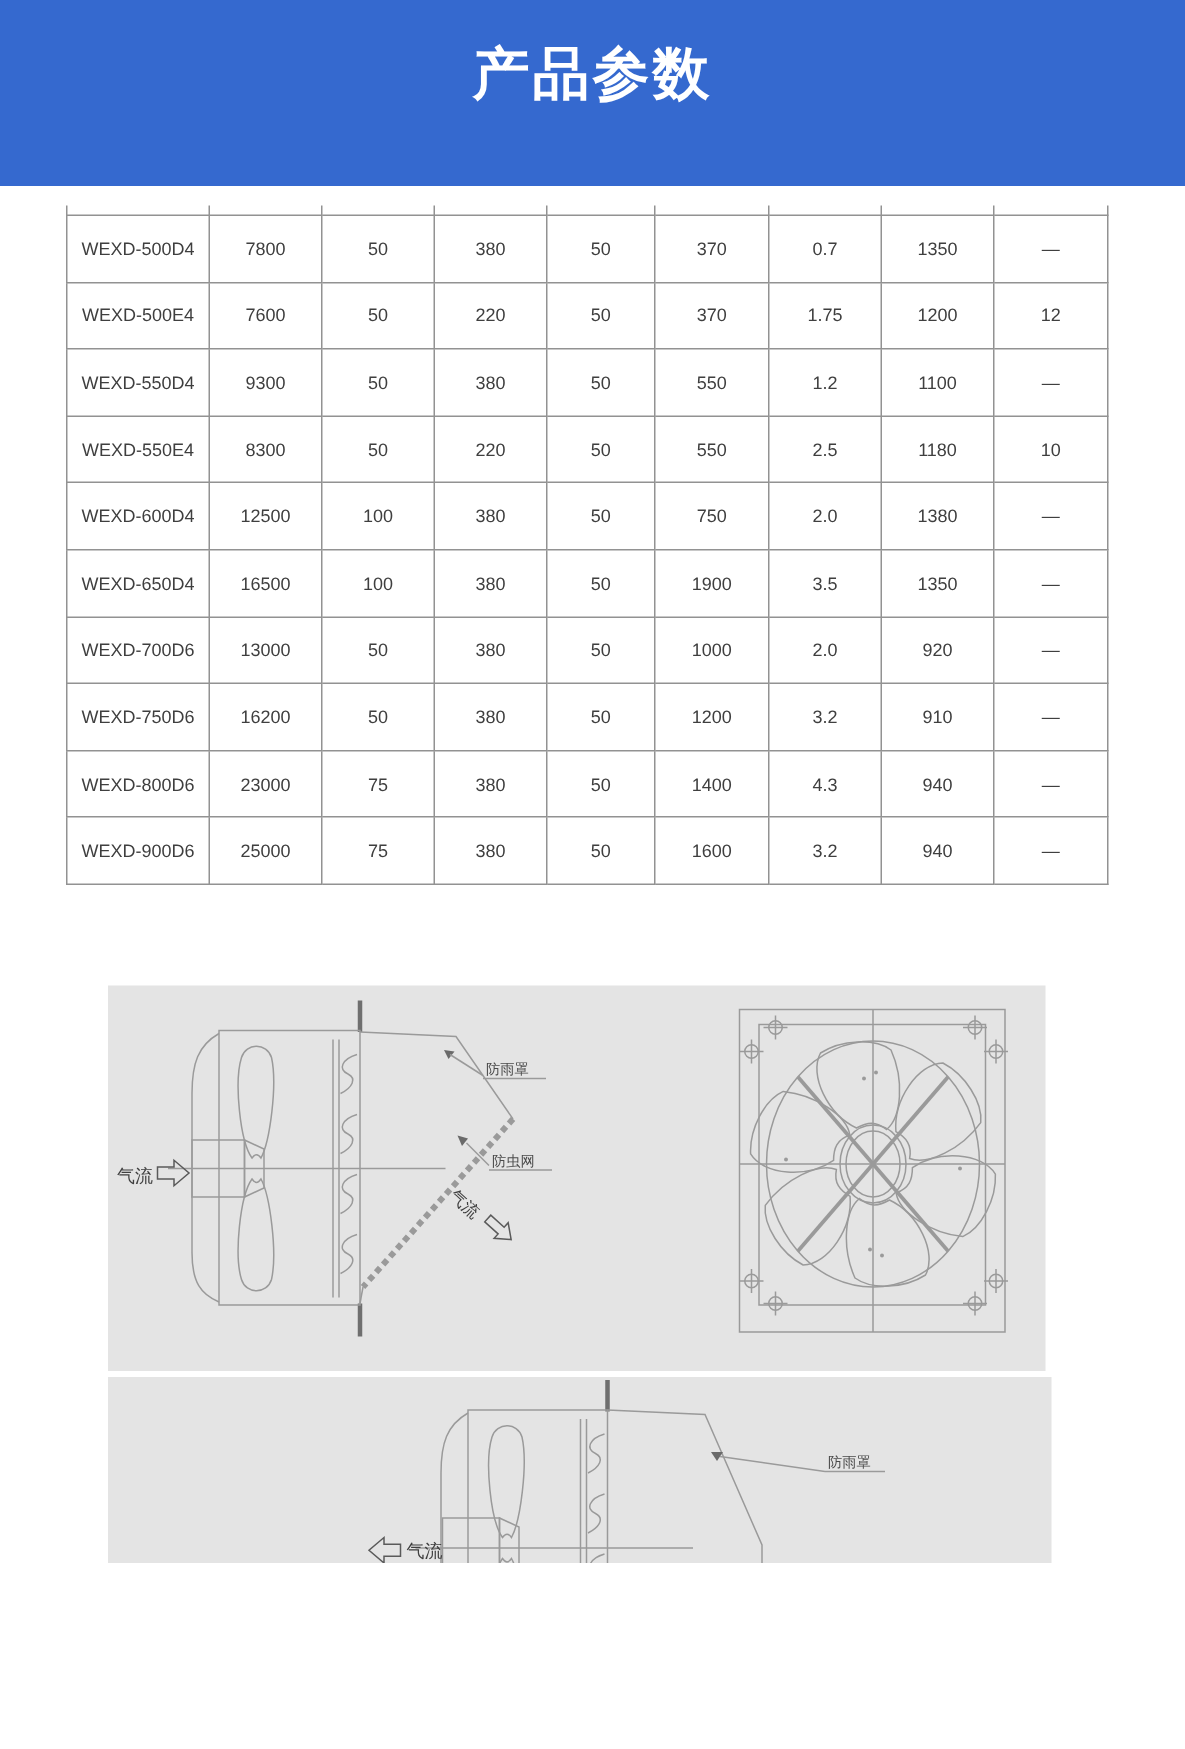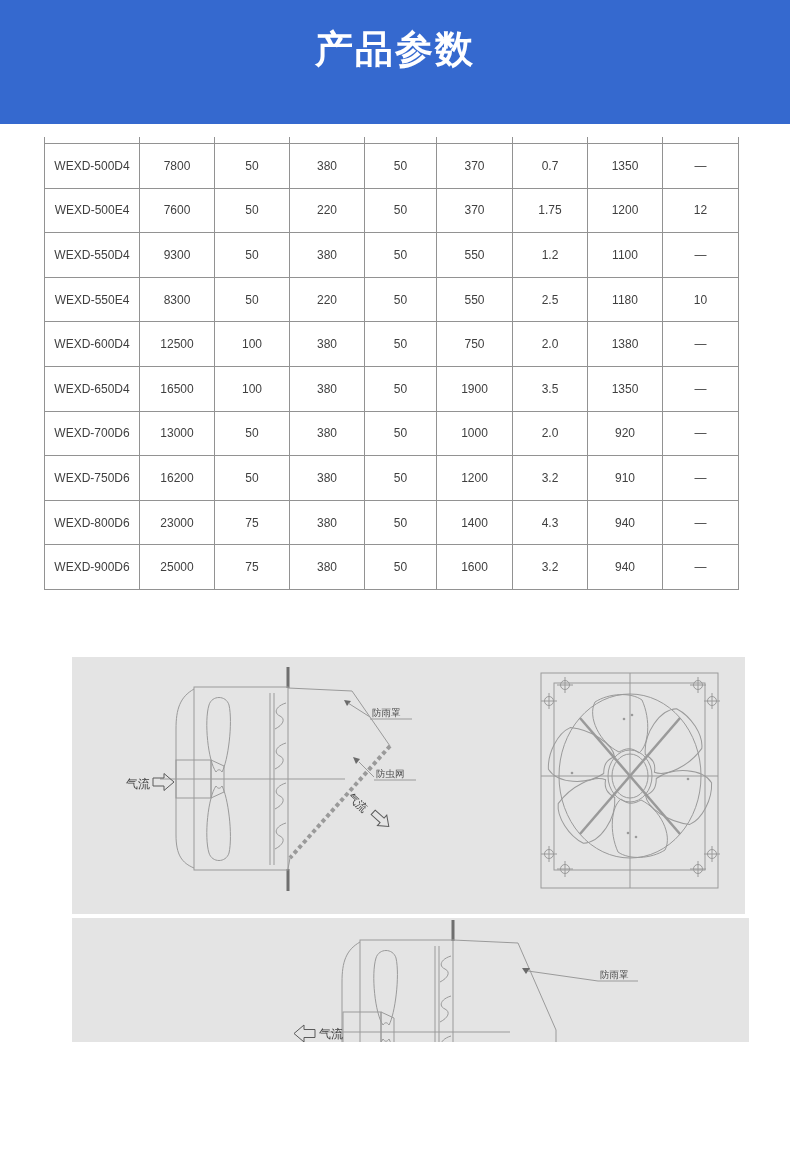--- a/index.html
+++ b/index.html
@@ -8,21 +8,21 @@
   
   #banner{position:absolute;left:0;top:0;width:790px;height:124px;background:#3569cf;}
   #banner .title{padding-top:24px;text-align:center;color:#ffffff;font-size:38px;font-weight:bold;letter-spacing:2px;}
   
   #table-clip{position:absolute;left:44px;top:137px;width:698px;height:489px;overflow:hidden;}
   table.spec{border-collapse:collapse;table-layout:fixed;width:694px;margin-top:-6px;}
   table.spec td{border:1px solid #929292;height:43.6px;text-align:center;vertical-align:middle;
                 font-size:12px;color:#3f3f3f;padding:0;background:#ffffff;}
   table.spec tr.cut td{height:12px;border-top:none;}
   
-  .panel{position:absolute;background:#e4e4e4;padding-left:48px;}
+  .panel{position:absolute;background:#e4e4e4;}
   #panel1{left:72px;top:657px;width:625px;height:257px;}
   #panel2{left:72px;top:918px;width:629px;height:248px;overflow:hidden;}
   svg{display:block;}
   .ln{stroke:#9a9a9a;stroke-width:1;fill:none;}
   .wall{stroke:#6f6f6f;stroke-width:3;fill:none;}
   .mesh{stroke:#9a9a9a;stroke-width:4;fill:none;stroke-dasharray:4,3;}
   .lbl{fill:#4a4a4a;font-size:9.5px;font-family:"Liberation Sans",sans-serif;}
   .flow{fill:#3f3f3f;font-size:12px;font-family:"Liberation Sans",sans-serif;}
   .holl{stroke:#5a5a5a;stroke-width:1;fill:none;}
   .ah{fill:#6a6a6a;stroke:none;}

